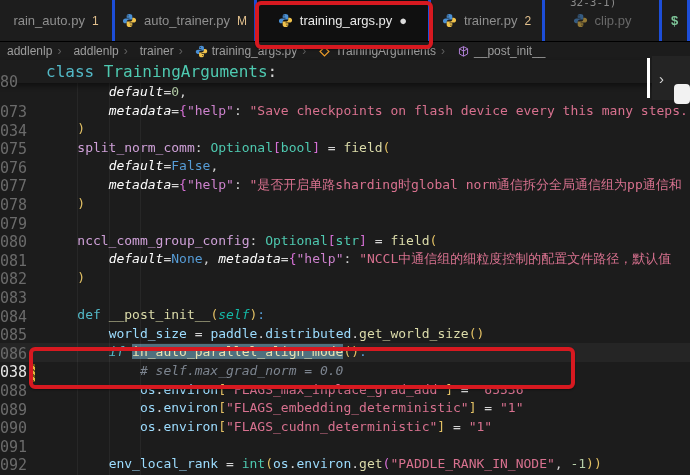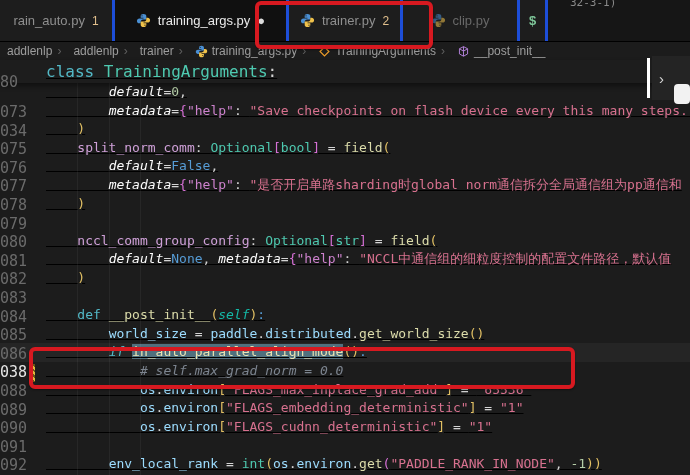--- a/index.html
+++ b/index.html
@@ -30,21 +30,21 @@
 
   
   .mono{font-family:"DejaVu Sans Mono","DejaVu Sans",monospace;}
   #sticky{position:absolute;left:0;top:60px;width:690px;height:23px;background:#1d1d1d;
           box-shadow:0 3px 5px rgba(0,0,0,.45);display:flex;align-items:center;z-index:5;}
   #sticky .ln{color:#6b6b6b;}
   #code{position:absolute;left:0;top:83px;width:690px;height:392px;overflow:hidden;}
   .line{display:flex;height:18.6px;line-height:18.6px;font-size:13px;white-space:pre;}
   .ln{width:30px;flex:none;color:#6b6b6b;font-size:15px;
       font-family:"DejaVu Sans Mono",monospace;margin-top:20px;}
-  .lc{padding-left:16px;flex:1;overflow:hidden;text-decoration:underline;}
+  .lc{padding-left:16px;flex:1;overflow:hidden;}
   #sticky .lc{padding-left:16px;}
   .line.cur{background:rgba(255,255,255,.045);}
   .line.cur .ln{color:#e6e6e6;}
   .guide{position:absolute;top:83px;bottom:0;width:1px;background:rgba(255,255,255,.05);}
 
   
   .t-pl{color:#d4d4d4}.t-kw{color:#53b9c7}.t-kwctl{color:#53b9c7;font-style:italic}
   .t-type{color:#4ec9b0}.t-fn{color:#dcdcaa}.t-var{color:#9cdcfe}
   .t-prop{color:#cfa0d8}.t-param{color:#ffffff;font-style:italic}
   .t-str{color:#d8718f}.t-strkey{color:#cd82cd}.t-num{color:#b5cea8}
@@ -78,20 +78,30 @@
 <body>
 
 <div id="root">
 
   <div id="top-fragment">32-3-1)</div>
 
   <div id="tabbar">
       <div class="tab" style="width: 115px;">
         <span>rain_auto.py</span>
         <span class="badge">1</span>
+      </div>
+      <div class="tab" style="width: 142px;">
+        <span class="ticon"><svg viewBox="0 0 16 16" width="100%" height="100%">
+            <path fill="#4a8fd3" d="M7.9 1C6 1 5 1.9 5 3.2V5h3v.8H3.6C2.1 5.8 1 6.8 1 8.4 1 10 2.1 11 3.6 11H5V9.4C5 8 6.1 6.9 7.5 6.9H11V3.2C11 1.9 9.8 1 7.9 1z"></path>
+            <path fill="#f0c24b" d="M8.1 15c1.9 0 2.9-.9 2.9-2.2V11H8v-.8h4.4c1.5 0 2.6-1 2.6-2.6C15 6 13.9 5 12.4 5H11v1.6C11 8 9.9 9.1 8.5 9.1H5v3.7C5 14.1 6.2 15 8.1 15z"></path>
+            <circle fill="#161616" cx="6.4" cy="3" r=".65"></circle>
+            <circle fill="#161616" cx="9.6" cy="13" r=".65"></circle>
+          </svg></span>
+        <span>auto_trainer.py</span>
+        <span class="badge">M</span>
       </div>
       <div class="tab active" style="width: 174px;">
         <span class="ticon"><svg viewBox="0 0 16 16" width="100%" height="100%">
             <path fill="#4a8fd3" d="M7.9 1C6 1 5 1.9 5 3.2V5h3v.8H3.6C2.1 5.8 1 6.8 1 8.4 1 10 2.1 11 3.6 11H5V9.4C5 8 6.1 6.9 7.5 6.9H11V3.2C11 1.9 9.8 1 7.9 1z"></path>
             <path fill="#f0c24b" d="M8.1 15c1.9 0 2.9-.9 2.9-2.2V11H8v-.8h4.4c1.5 0 2.6-1 2.6-2.6C15 6 13.9 5 12.4 5H11v1.6C11 8 9.9 9.1 8.5 9.1H5v3.7C5 14.1 6.2 15 8.1 15z"></path>
             <circle fill="#161616" cx="6.4" cy="3" r=".65"></circle>
             <circle fill="#161616" cx="9.6" cy="13" r=".65"></circle>
           </svg></span>
         <span>training_args.py</span>
         <span class="dot">●</span>

